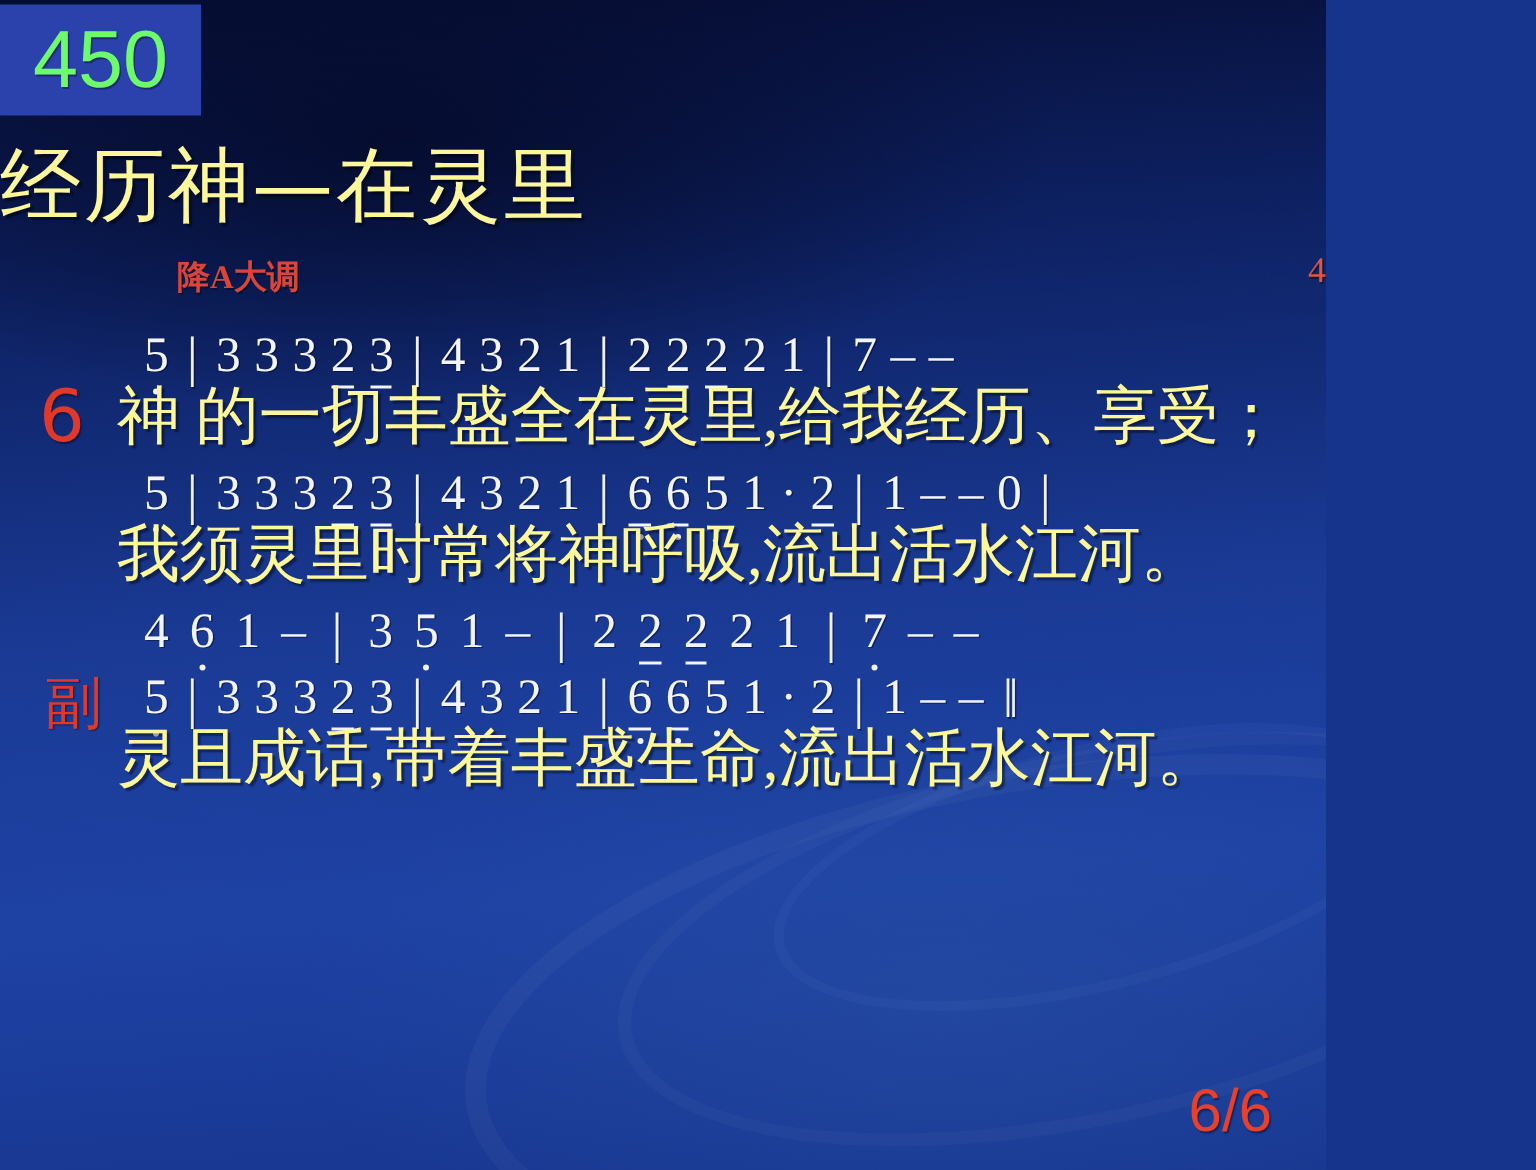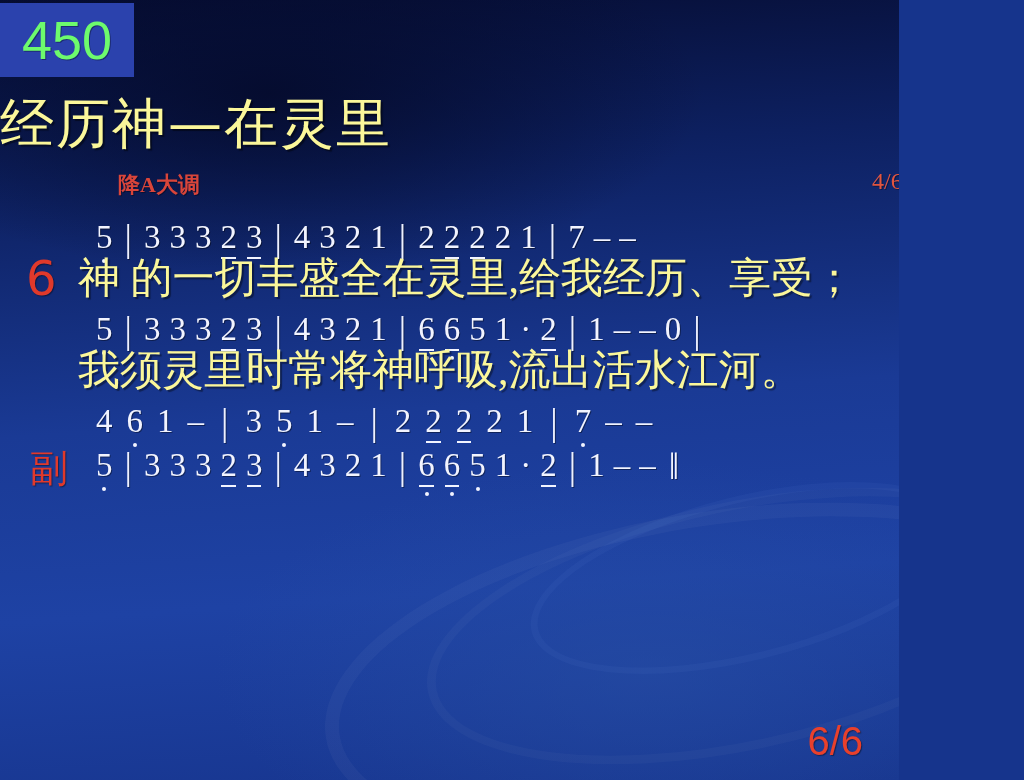--- a/index.html
+++ b/index.html
@@ -8,21 +8,20 @@
     font-family:"Liberation Serif", serif;
     background:#16348c;
   }
   #slide{
     position:relative;width:884px;height:780px;
     background:
       radial-gradient(ellipse 700px 340px at 72% 86%, rgba(40,80,165,.55) 0%, rgba(26,58,135,0) 62%),
       radial-gradient(ellipse 620px 260px at 30% 12%, rgba(4,10,42,.85) 0%, rgba(10,22,70,0) 70%),
       linear-gradient(176deg,#060d33 0%,#0d2060 22%,#1a3a95 52%,#1e42a4 74%,#17358e 100%);
     overflow:hidden;
-    padding-left:15px;
   }
   
   .swoosh{position:absolute;border-radius:50%;border:14px solid rgba(255,255,255,.035);
           pointer-events:none;}
   .sw1{width:760px;height:300px;right:-210px;bottom:-60px;transform:rotate(-9deg);}
   .sw2{width:620px;height:230px;right:-160px;bottom:30px;transform:rotate(-12deg);
        border-width:9px;border-color:rgba(255,255,255,.028);}
   .sw3{width:430px;height:150px;right:-70px;bottom:120px;transform:rotate(-14deg);
        border-width:7px;border-color:rgba(140,180,255,.05);}
 
@@ -132,17 +131,18 @@
       <div class="system">
         <div class="noterow" style="padding-left: 96px; gap: 0px 9px;"><span class="tok">5<i class="d-low"></i></span><span class="tok bar">|</span><span class="tok">3</span><span class="tok">3</span><span class="tok">3</span><span class="tok u8">2</span><span class="tok u8">3</span><span class="tok bar">|</span><span class="tok">4</span><span class="tok">3</span><span class="tok">2</span><span class="tok">1</span><span class="tok bar">|</span><span class="tok u8">6<i class="d-low"></i></span><span class="tok u8">6<i class="d-low"></i></span><span class="tok">5<i class="d-low"></i></span><span class="tok">1</span><span class="tok">·</span><span class="tok u8">2</span><span class="tok bar">|</span><span class="tok">1</span><span class="tok">–</span><span class="tok">–</span><span class="tok">0</span><span class="tok bar">|</span></div>
         <div class="lyricrow" style="padding-left: 78px; letter-spacing: 0px; font-size: 42px; line-height: 52px; margin-top: -4px;">我须灵里时常将神呼吸,流出活水江河。</div>
       </div>
       <div class="system">
         <div class="noterow" style="padding-left: 96px; gap: 0px 14px;"><span class="tok">4</span><span class="tok">6<i class="d-low"></i></span><span class="tok">1</span><span class="tok">–</span><span class="tok bar">|</span><span class="tok">3</span><span class="tok">5<i class="d-low"></i></span><span class="tok">1</span><span class="tok">–</span><span class="tok bar">|</span><span class="tok">2</span><span class="tok u8">2</span><span class="tok u8">2</span><span class="tok">2</span><span class="tok">1</span><span class="tok bar">|</span><span class="tok">7<i class="d-low"></i></span><span class="tok">–</span><span class="tok">–</span></div>
         <div class="marker" id="chorus-marker" style="position: absolute; top: 46px;">副</div>
       </div>
       <div class="system">
         <div class="noterow" style="padding-left: 96px; gap: 0px 9px;"><span class="tok">5<i class="d-low"></i></span><span class="tok bar">|</span><span class="tok">3</span><span class="tok">3</span><span class="tok">3</span><span class="tok u8">2</span><span class="tok u8">3</span><span class="tok bar">|</span><span class="tok">4</span><span class="tok">3</span><span class="tok">2</span><span class="tok">1</span><span class="tok bar">|</span><span class="tok u8">6<i class="d-low"></i></span><span class="tok u8">6<i class="d-low"></i></span><span class="tok">5<i class="d-low"></i></span><span class="tok">1</span><span class="tok">·</span><span class="tok u8">2</span><span class="tok bar">|</span><span class="tok">1</span><span class="tok">–</span><span class="tok">–</span><span class="tok dbar">‖</span></div>
+        <div class="lyricrow" style="padding-left: 78px; letter-spacing: 0px; font-size: 42px; line-height: 52px; margin-top: -4px;">灵且成话,带着丰盛生命,流出活水江河。</div>
       </div>
     </div>
 
   <div id="page-indicator">6/6</div>
 </div>
 
 </body></html>

